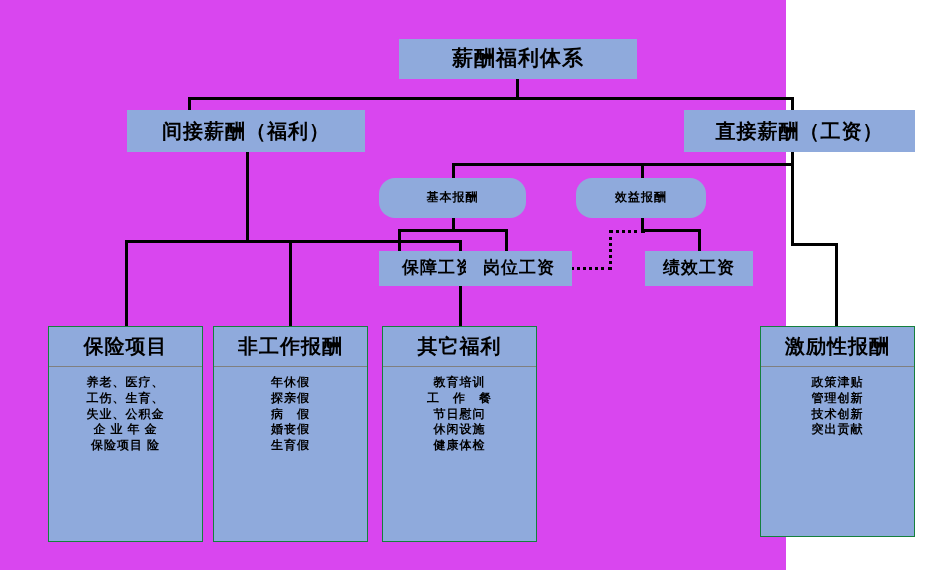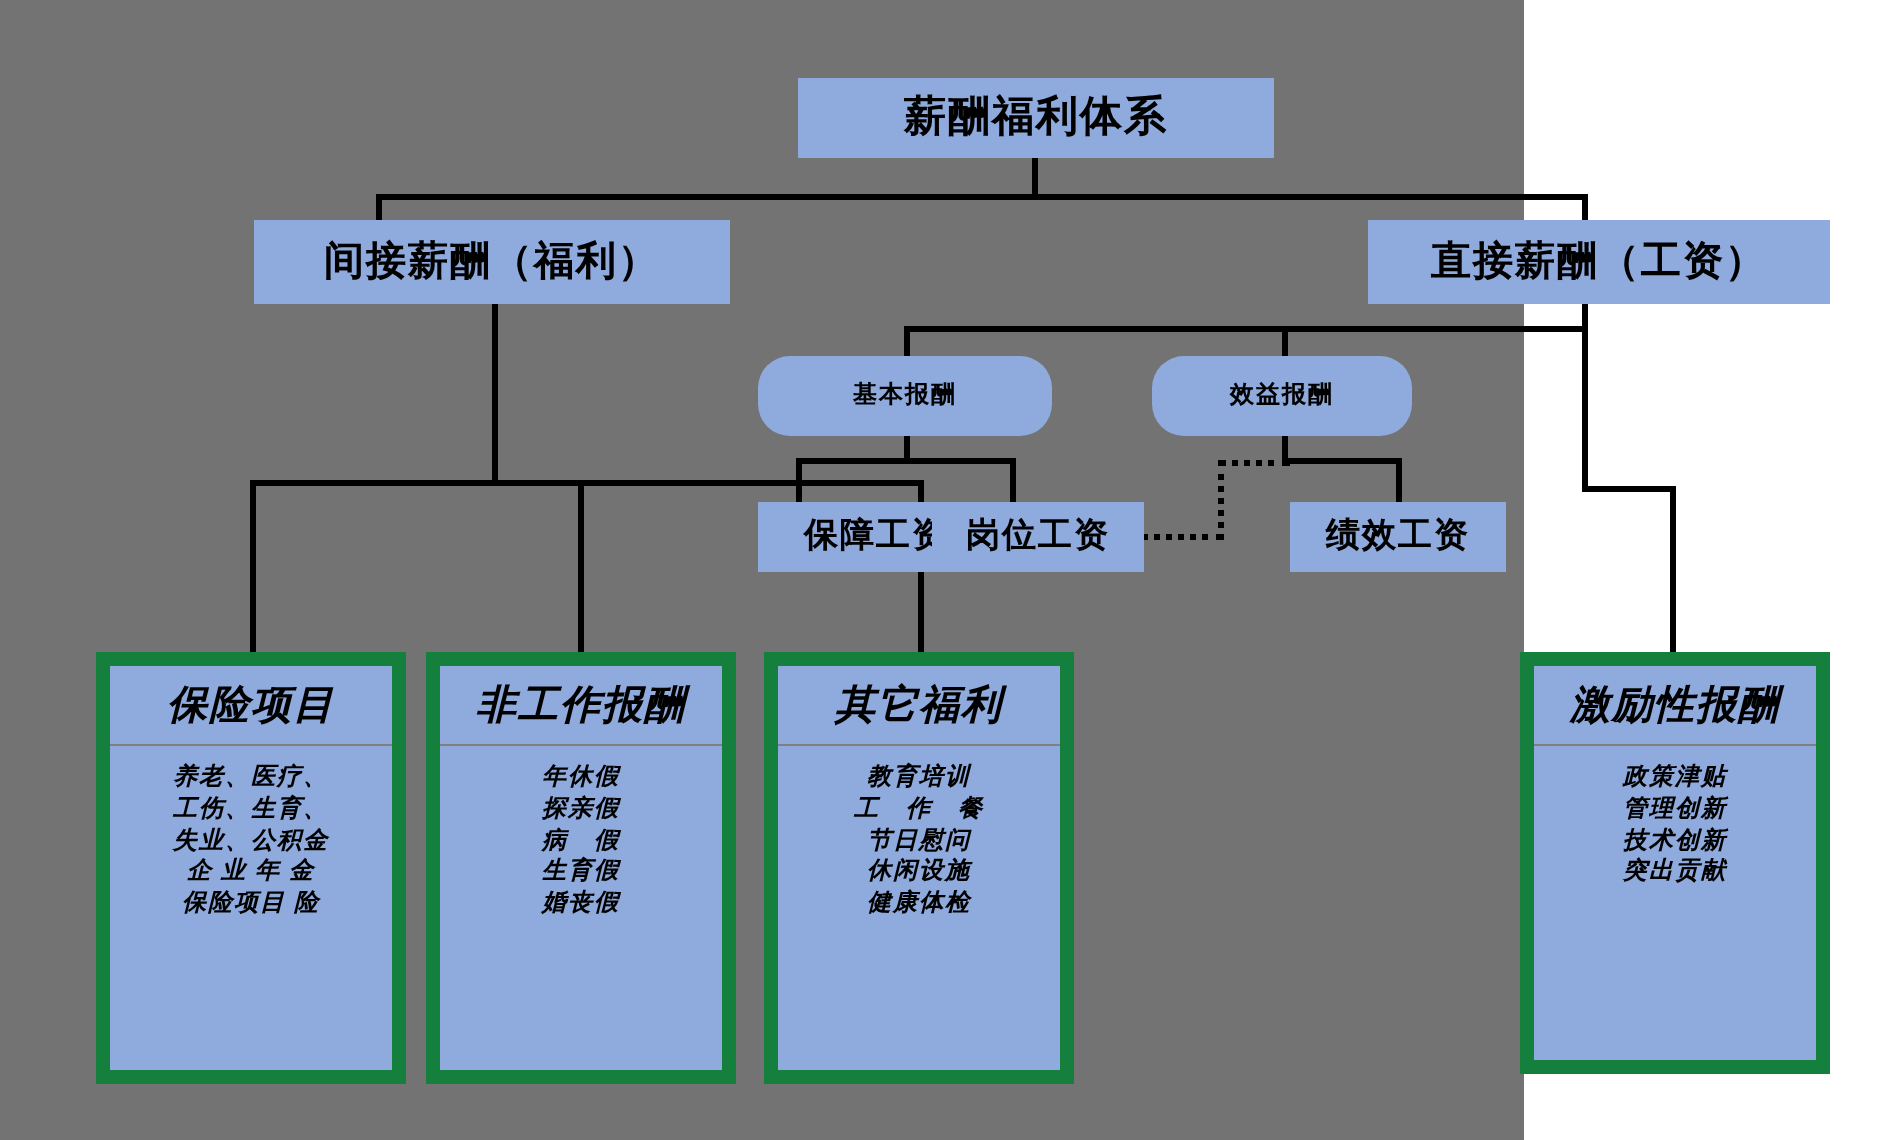--- a/index.html
+++ b/index.html
@@ -1,34 +1,34 @@
 <!DOCTYPE html>
 <html><head>
 <meta charset="utf-8">
 <style>
   html,body{margin:0;padding:0;background:#ffffff;}
   body{width:947px;height:570px;overflow:hidden;
        font-family:"Liberation Serif","DejaVu Serif",serif;}
-  #stage{position:relative;width:762px;height:570px;background:#737373;}
+  #stage{position:relative;width:762px;height:570px;background:#d946ef;padding-left:24px;}
 
   
   .node{position:absolute;background:#8faadc;color:#000000;
         display:flex;align-items:center;justify-content:center;
         text-align:center;line-height:1.1;font-weight:700;
         letter-spacing:1px;box-sizing:border-box;z-index:3;}
 
   .lvl1{font-size:21px;}
   .lvl2{font-size:20px;}
   .lvl3{font-size:12px;border-radius:16px;}
   .lvl4{font-size:17px;}
 
   
   .panel{position:absolute;box-sizing:border-box;
-         border:7px solid #15803d;background:#8faadc;z-index:3;
-         display:flex;flex-direction:column;font-style:italic;}
+         border:1px solid #15803d;background:#8faadc;z-index:3;
+         display:flex;flex-direction:column;}
   .panel-head{height:40px;flex:0 0 40px;display:flex;align-items:center;
               justify-content:center;font-size:20px;font-weight:700;
               letter-spacing:1px;border-bottom:1px solid #808080;
               box-sizing:border-box;}
   .panel-body{flex:1 1 auto;padding-top:8px;font-size:12px;font-weight:700;
               text-align:center;line-height:1.32;letter-spacing:1px;}
   .panel-body div{white-space:pre;}
 
   
   .ln{position:absolute;background:#000000;z-index:1;}
@@ -105,22 +105,22 @@
       <div>保险项目 险</div>
     </div>
   </div>
 
   <div class="panel" style="left:213px;top:326px;width:155px;height:216px;">
     <div class="panel-head">非工作报酬</div>
     <div class="panel-body">
       <div>年休假</div>
       <div>探亲假</div>
       <div>病　假</div>
+      <div>婚丧假</div>
       <div>生育假</div>
-      <div>婚丧假</div>
     </div>
   </div>
 
   <div class="panel" style="left:382px;top:326px;width:155px;height:216px;">
     <div class="panel-head">其它福利</div>
     <div class="panel-body">
       <div>教育培训</div>
       <div>工　作　餐</div>
       <div>节日慰问</div>
       <div>休闲设施</div>

